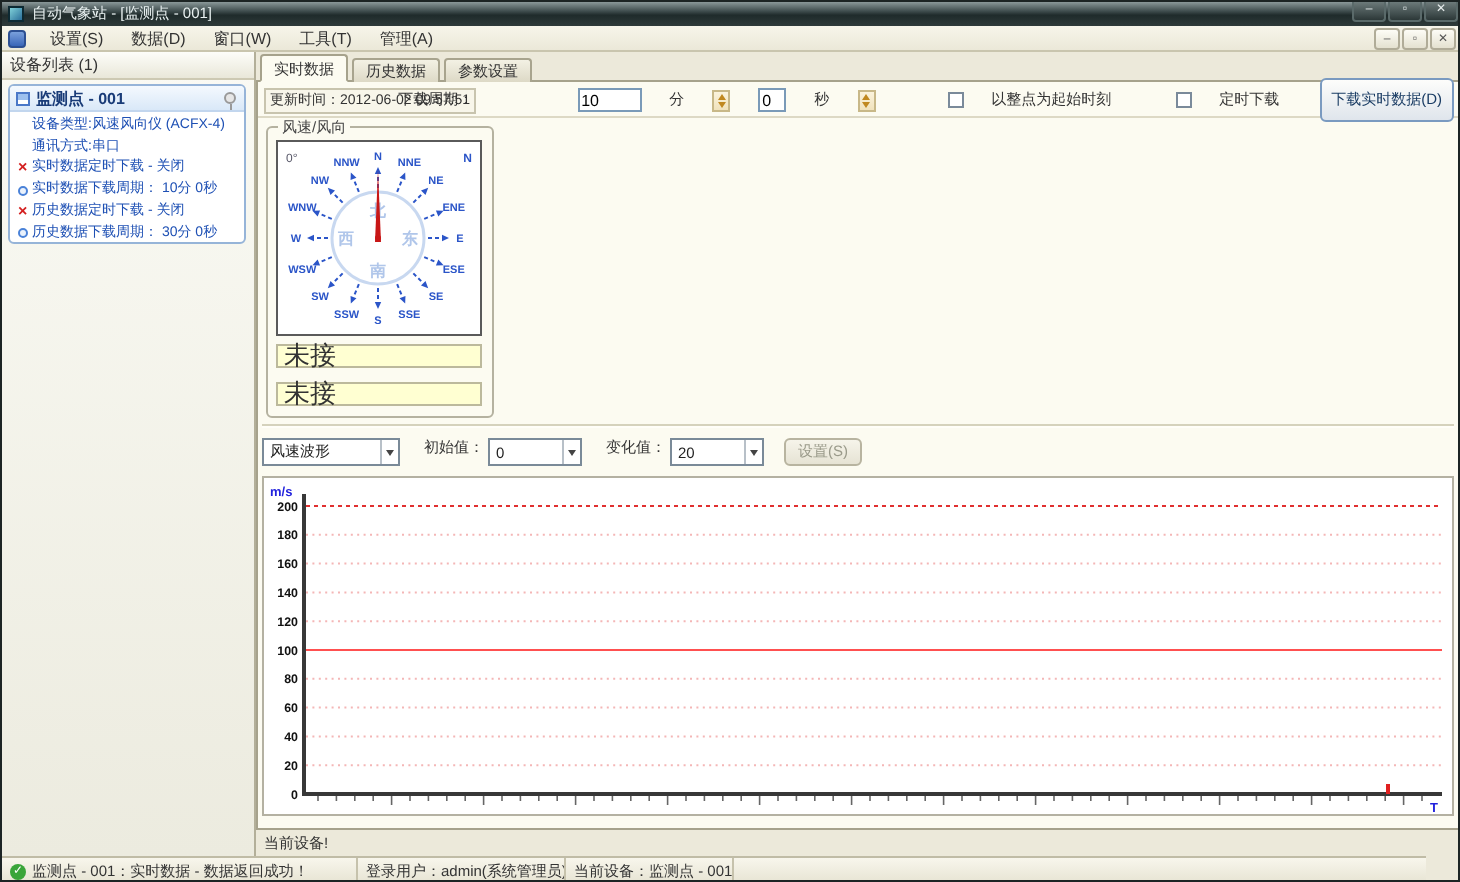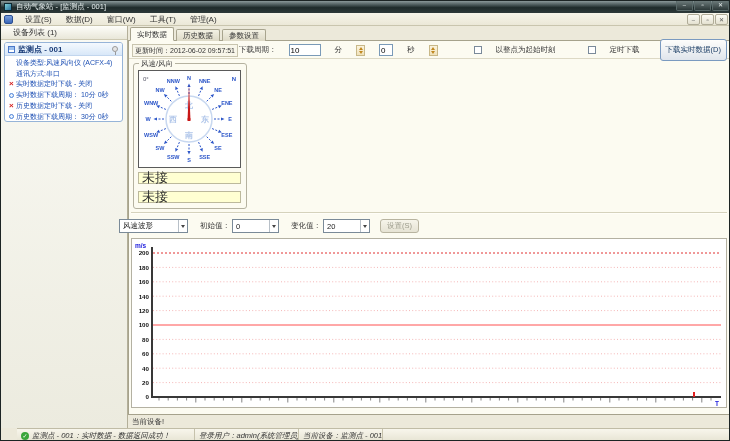--- a/index.html
+++ b/index.html
@@ -31,21 +31,21 @@
   .mdi-btns { position:absolute; right:3px; top:1px; display:flex; gap:1px; }
   .mdi-btn { width:13px; height:11px; border:1px solid #b0ac98; border-radius:2px;
     background:linear-gradient(180deg,#fdfcf6,#e4e1d0); color:#555; font-size:6px;
     line-height:10px; text-align:center; }
 
   
   .sidebar { position:absolute; left:0; top:25px; width:127px; height:402px;
     background:linear-gradient(180deg,#fafaf4,#ecebdf); border-right:1px solid #b3af99; }
   .sb-header { height:14px; background:linear-gradient(180deg,#fdfdf9,#e9e7d9);
     border-bottom:1px solid #cdc9b3; font-size:8px; color:#333; line-height:14px;
-    padding-left:12px; }
+    padding-left:4px; }
   .dev-panel { position:absolute; left:3px; top:16px; width:119px; height:80px;
     background:#fff; border:1px solid #96b4d8; border-radius:3px; overflow:hidden; }
   .dp-header { height:13px; background:linear-gradient(180deg,#f4f9fe,#d9e8f8);
     border-bottom:1px solid #c2d6ee; display:flex; align-items:center; }
   .dp-icon { width:7px; height:7px; margin:0 3px; border:1px solid #4a78c8;
     background:linear-gradient(180deg,#9cc0ee 0 3px,#fff 3px); }
   .dp-title { font-size:8px; font-weight:bold; color:#1a3c78; flex:1; white-space:nowrap; }
   .dp-pin { width:6px; height:6px; border:1px solid #999; border-radius:50%;
     background:#e6e6e6; margin-right:4px; position:relative; }
   .dp-pin::after { content:''; position:absolute; left:2px; top:5px; width:1px; height:3px;
@@ -102,44 +102,44 @@
   .compass-box { position:absolute; left:4px; top:6px; width:103px; height:98px;
     background:#fff; border:1px solid #5a5a5a; }
   .value-field { position:absolute; left:4px; width:103px; height:12px;
     background:#ffffd2; border:1px solid #bcb99c; font-size:13px; color:#333;
     line-height:10px; padding-left:3px; }
   .vf1 { top:108px; } .vf2 { top:127px; }
 
   
   .sep-line { position:absolute; left:130px; top:211px; width:596px; height:2px;
     border-top:1px solid #d5d2bc; border-bottom:1px solid #fffef8; }
-  .controls { position:absolute; left:118px; top:218px; height:14px; display:flex;
-    align-items:center; font-size:7.5px; color:#333; }
+  .controls { position:absolute; left:130px; top:218px; height:14px; display:flex;
+    align-items:flex-start; font-size:7.5px; color:#333; }
   .ddl { height:14px; background:#fff; border:1px solid #7a8a98; display:flex;
     align-items:center; font-size:7.5px; color:#222; }
   .ddl .txt { flex:1; padding-left:3px; white-space:nowrap; overflow:hidden; }
   .ddl-arrow { width:9px; height:100%; border-left:1px solid #b8c0c8;
     display:flex; align-items:center; justify-content:center; }
   .ddl-arrow::after { content:''; width:0; height:0; border-left:2.5px solid transparent;
     border-right:2.5px solid transparent; border-top:3.5px solid #444; }
   .w69 { width:69px; } .w47 { width:47px; }
   .btn-disabled { height:14px; padding:0 6px; margin-left:10px; font-size:7.5px;
     color:#9a9a8a; line-height:12px; background:linear-gradient(180deg,#f6f4ea,#e6e3d4);
     border:1px solid #b8b4a0; border-radius:3px; }
   .lbl { margin:0 2px 0 12px; }
 
   
   .chart-box { position:absolute; left:130px; top:237px; width:596px; height:170px;
     background:#fff; border:1px solid #b4b1a2; }
   .dl-msg { position:absolute; left:131px; top:416px; font-size:7.5px; color:#333; }
 
   
-  .statusbar { position:absolute; left:16px; top:427px; width:712px; height:14px;
+  .statusbar { position:absolute; left:0; top:427px; width:712px; height:14px;
     background:linear-gradient(180deg,#f8f6ec,#e6e3d2); border-top:1px solid #c0bca6;
-    display:flex; font-size:7.5px; color:#333;font-style:italic; }
+    display:flex; font-size:7.5px; color:#333; }
   .st-sec { display:flex; align-items:center; padding-left:4px; border-right:1px solid #c6c2ac;
     white-space:nowrap; overflow:hidden; }
   .st-1 { width:178px; } .st-2 { width:104px; } .st-3 { width:84px; } .st-4 { flex:1; border-right:none; }
   .st-icon { width:8px; height:8px; border-radius:50%; background:#3aa53a; color:#fff;
     font-size:6px; line-height:8px; text-align:center; margin-right:3px; flex:none; }
 </style>
 </head>
 <body>
 
 <div class="window">
@@ -210,21 +210,21 @@
   <div class="tabs">
     <div class="tab active">实时数据</div>
     <div class="tab">历史数据</div>
     <div class="tab">参数设置</div>
   </div>
 
   <div class="toolbar">
     <div class="update-box"><span>更新时间：</span><span>2012-06-02 09:57:51</span></div>
     <div class="tb-right">
       <span>下载周期：</span>
-      <input class="num-input" style="width: 32px;" value="10">
+      <input class="num-input" style="width: 32px; margin-left: 40px;" value="10">
       <span style="margin-left:2px">分</span>
       <span class="spinner">
           <i class="up"></i>
           <i class="dn"></i>
         </span>
       <input class="num-input" style="width: 14px;" value="0">
       <span style="margin-left:2px">秒</span>
       <span class="spinner">
           <i class="up"></i>
           <i class="dn"></i>

